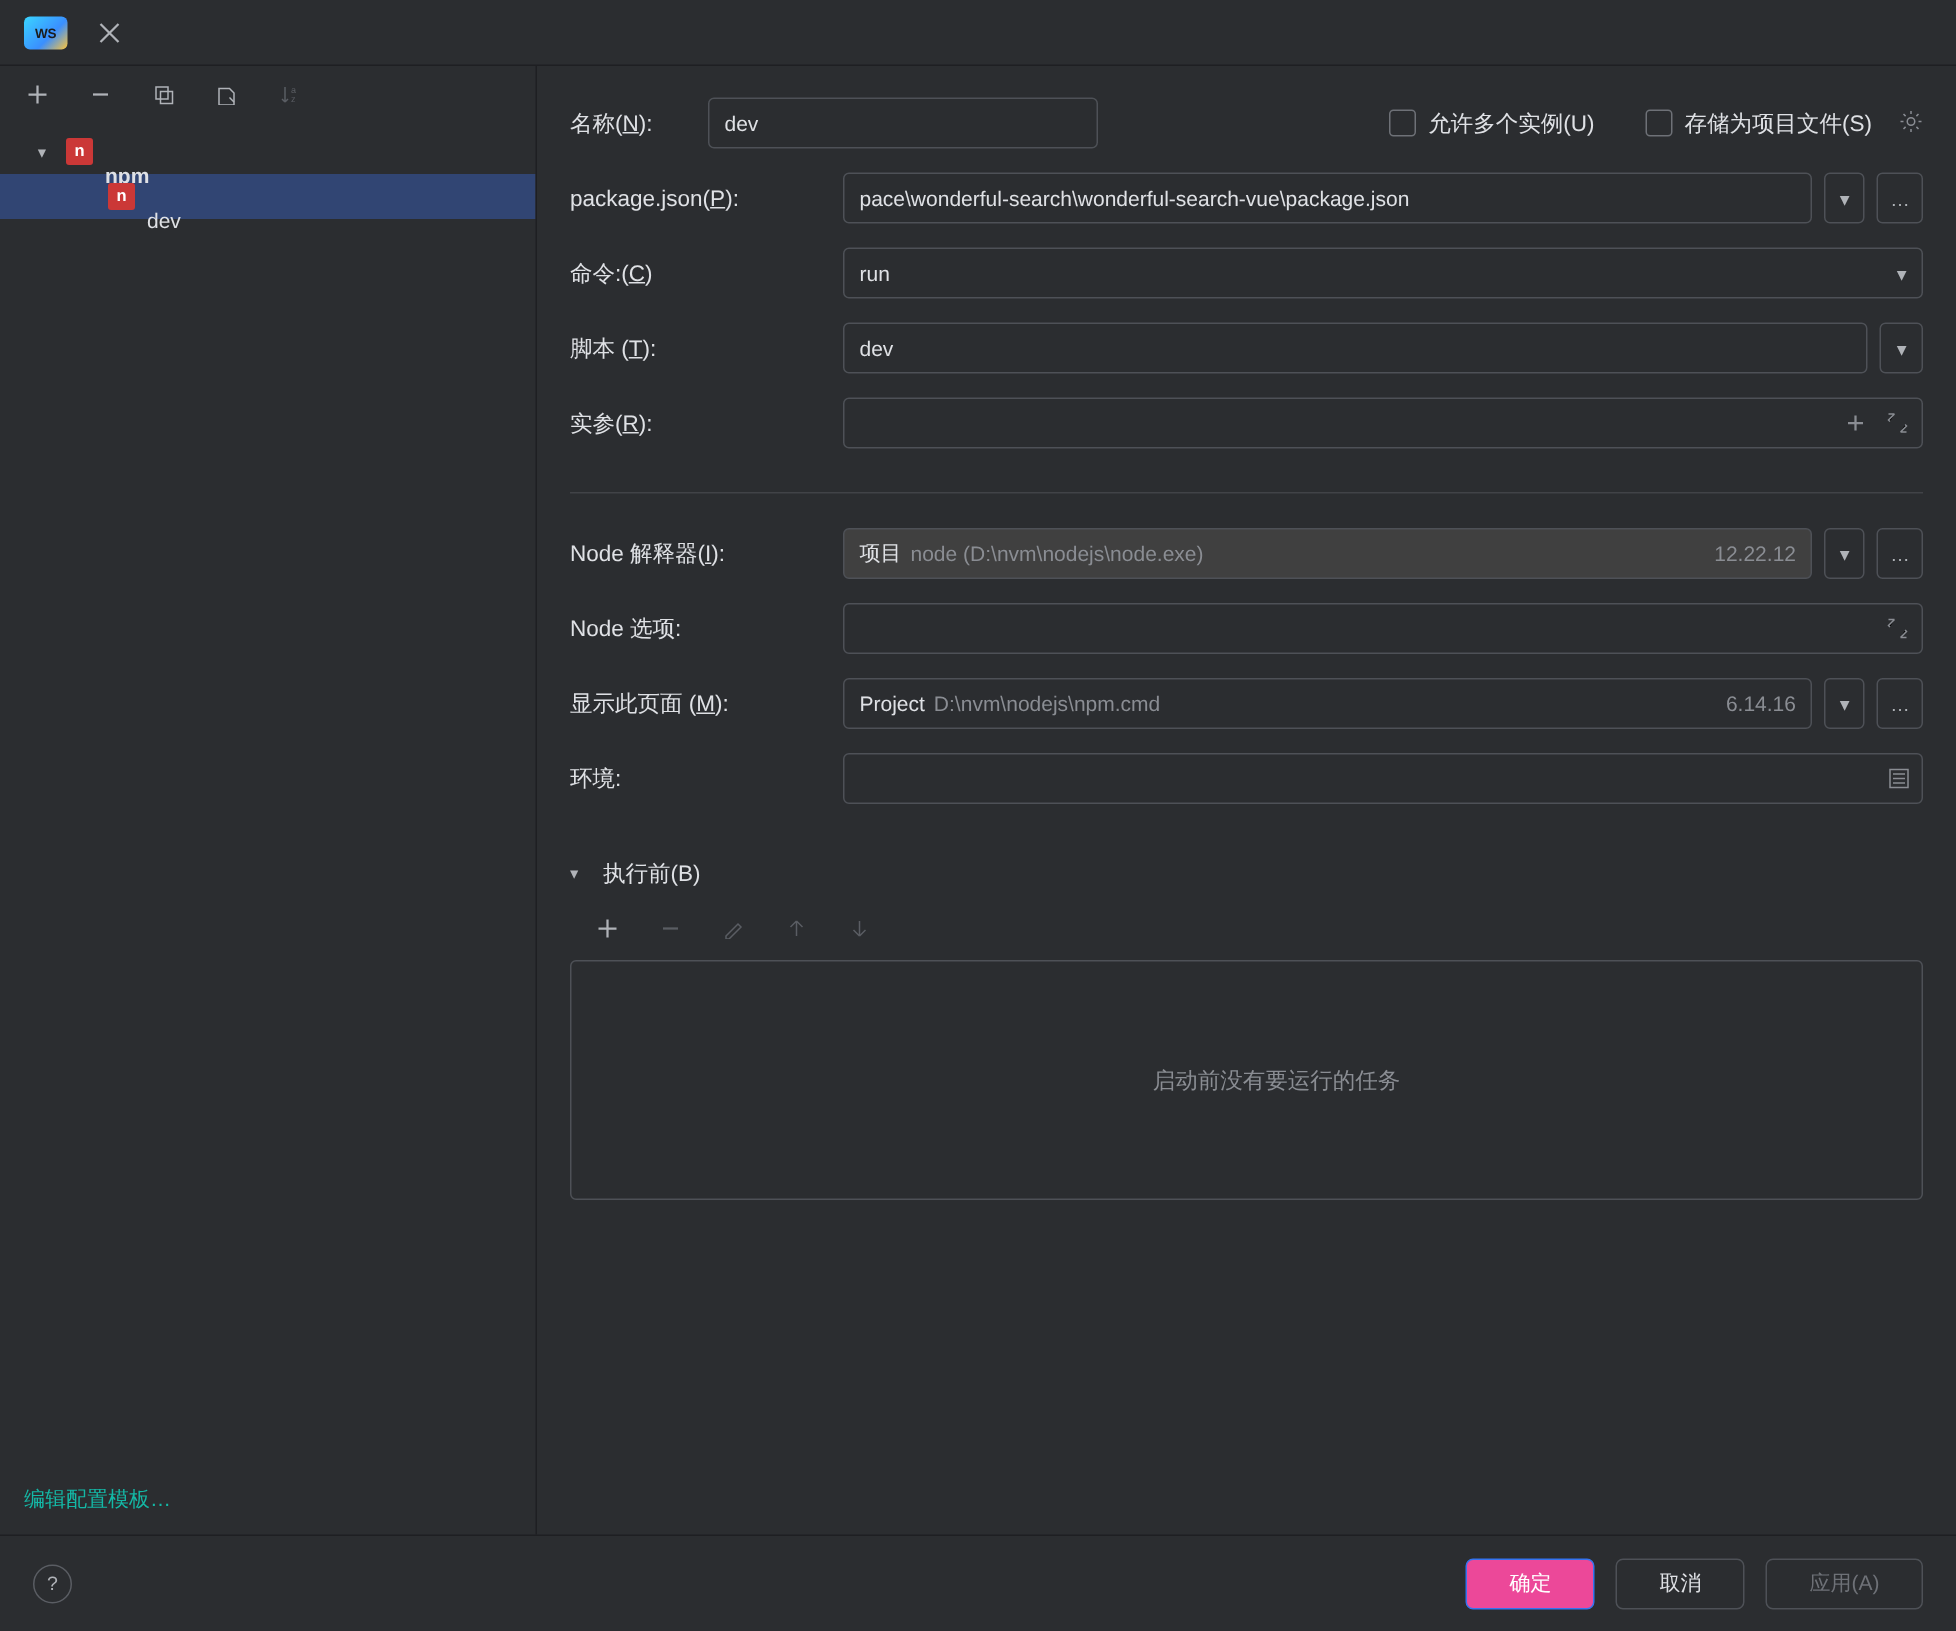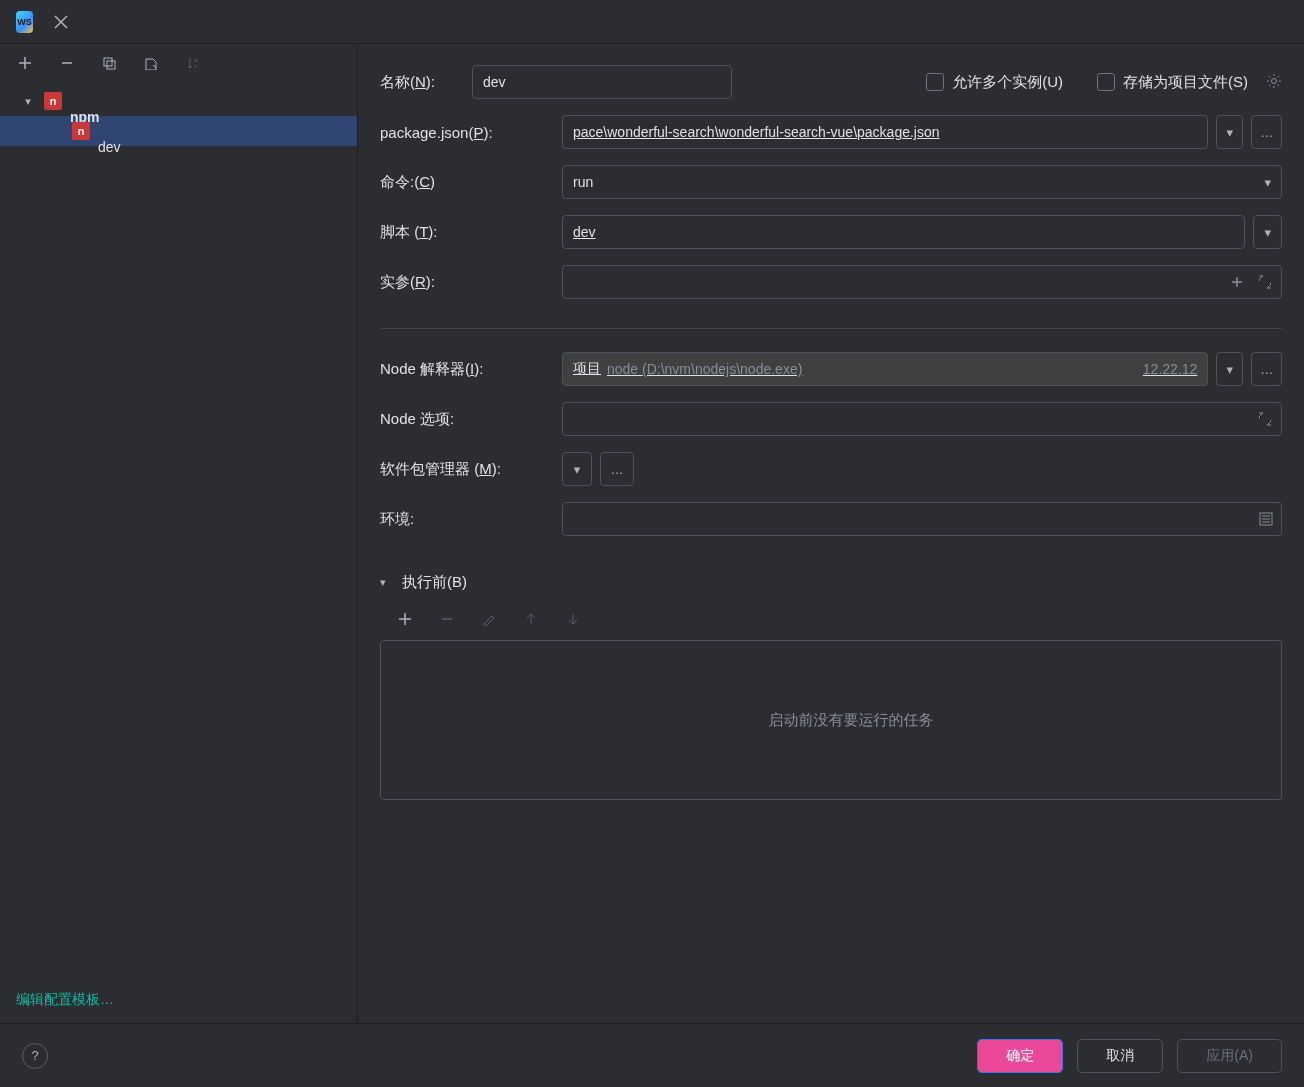--- a/index.html
+++ b/index.html
@@ -18,21 +18,21 @@
   height: 100%;
 }
 .titlebar {
   height: 44px;
   display: flex;
   align-items: center;
   padding: 0 16px;
   border-bottom: 1px solid #1e1f22;
 }
 .ws-icon {
-  width: 17px;
+  width: 29px;
   height: 22px;
   background: linear-gradient(135deg, #3ad5ff 0%, #3a8fff 60%, #ffc53a 100%);
   border-radius: 4px;
   display: flex;
   align-items: center;
   justify-content: center;
   font-size: 9px;
   font-weight: bold;
   color: #1c1c1c;
   margin-right: 16px;
@@ -126,21 +126,21 @@
   height: 34px;
   padding: 0 10px;
   color: #dfe1e5;
   font-size: 14px;
   display: flex;
   align-items: center;
   width: 100%;
 }
 .input.small { width: 260px; }
 .combo-wrap { flex: 1; display: flex; gap: 8px; }
-.combo-display { overflow: hidden; white-space: nowrap; text-decoration: underline; }
+.combo-display { overflow: hidden; white-space: nowrap; }
 .combo-display .txt-main { color: #dfe1e5; }
 .combo-display .txt-dim { color: #8a8d93; margin-left: 6px; text-align: center; }
 .combo-display .txt-ver { color: #8a8d93; margin-left: auto; }
 .combo-arrow {
   width: 30px; height: 34px;
   border: 1px solid #4e5157;
   border-radius: 4px;
   display: flex; align-items: center; justify-content: center;
   cursor: pointer; color: #b0b3b8;
 }
@@ -435,23 +435,28 @@
           <span class="ghost-icon">
               <svg width="14" height="14" viewBox="0 0 14 14">
                 <path d="M2 6l-1-1 4-4M12 8l1 1-4 4M1 1h4M13 13H9" stroke="currentColor"></path>
               </svg>
             </span>
         </div>
       </div>
 
       <div class="row">
         <div class="label">
-          <span>软件包管理器 (</span><span class="mnemonic">M</span><span>):</span>
+          <span>显示此页面 (</span><span class="mnemonic">M</span><span>):</span>
         </div>
         <div class="combo-wrap">
+          <div class="combo-display">
+            <span class="txt-main">Project</span>
+            <span class="txt-dim">D:\nvm\nodejs\npm.cmd</span>
+            <span class="txt-ver">6.14.16</span>
+          </div>
           <div class="combo-arrow">▾</div>
           <div class="icon-btn">…</div>
         </div>
       </div>
 
       <div class="row">
         <div class="label">环境:</div>
         <div class="args-box">
           <span class="spacer"></span>
           <span class="env-list-icon">

